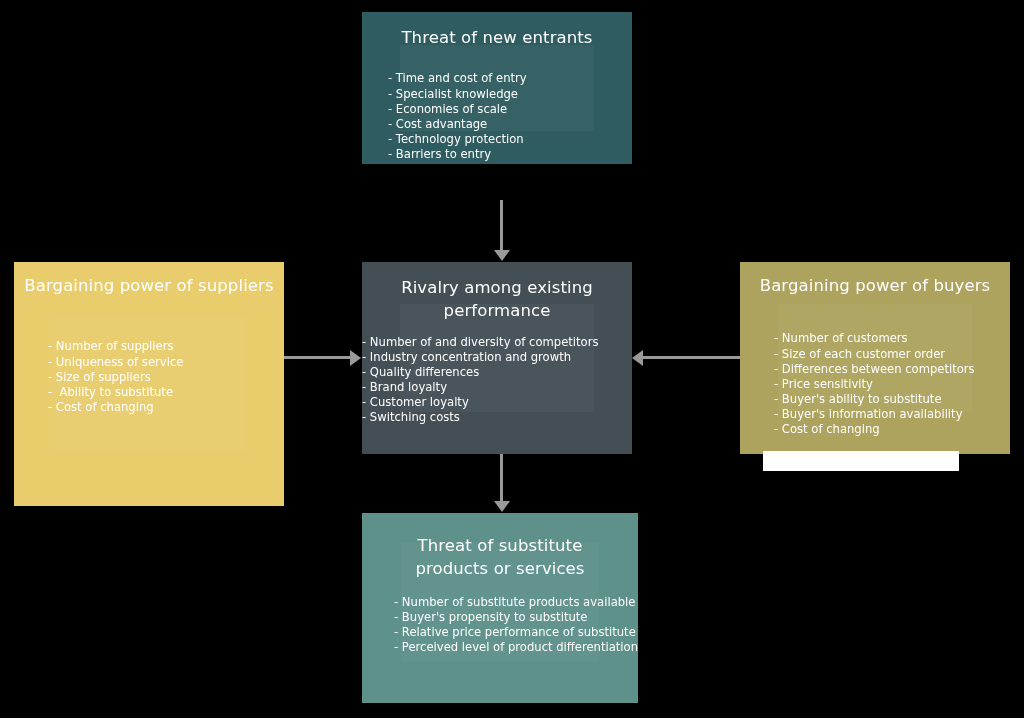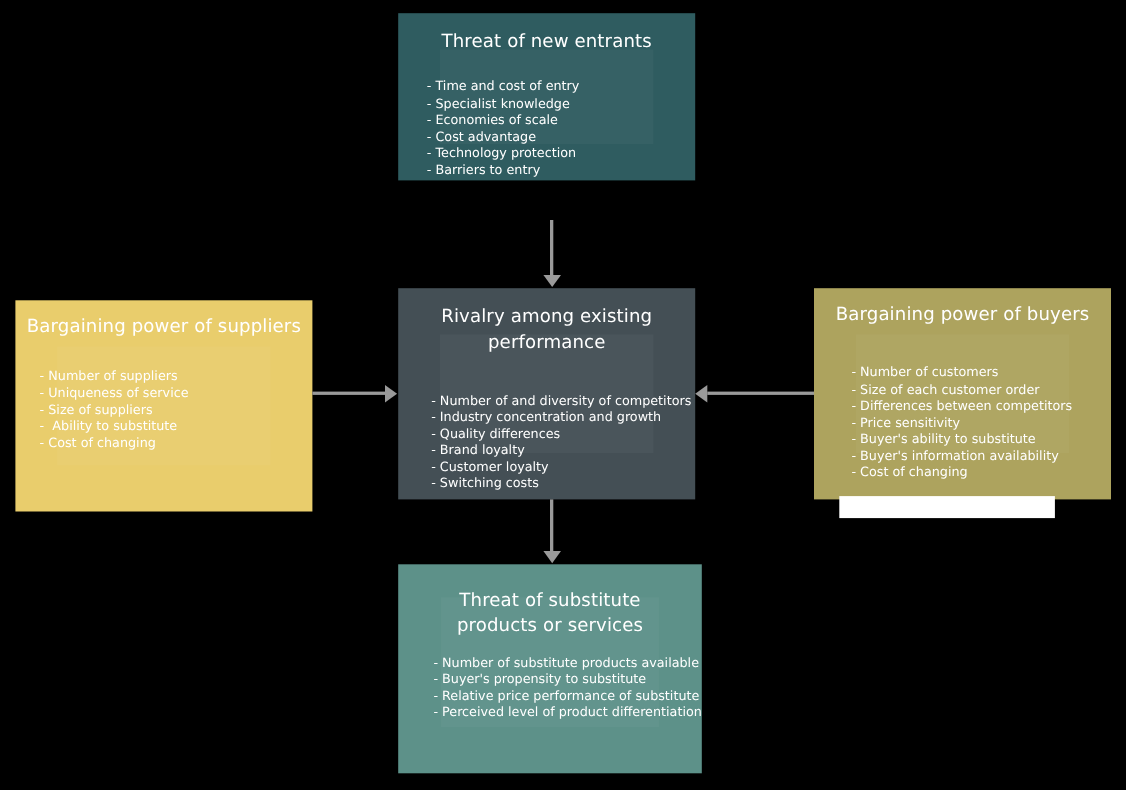--- a/index.html
+++ b/index.html
@@ -72,34 +72,34 @@
   
   #box-new-entrants {
     left: 362px;  top: 12px;
     width: 270px; height: 152px;
     background: #2f5c60;
   }
   #box-new-entrants .box-title { margin-top: 14px; }
   #box-new-entrants .bullet-list { margin-top: 22px; padding-left: 26px; }
 
   #box-suppliers {
-    left: 14px;  top: 273px;
-    width: 270px; height: 192px;
+    left: 14px;  top: 262px;
+    width: 270px; height: 244px;
     background: #e9cd6c;
   }
   #box-suppliers .box-title { margin-top: 12px; }
-  #box-suppliers .bullet-list { margin-top: 26px; padding-left: 22px; }
+  #box-suppliers .bullet-list { margin-top: 42px; padding-left: 34px; }
 
   #box-rivalry {
     left: 362px; top: 262px;
     width: 270px; height: 192px;
     background: #444f55;
   }
   #box-rivalry .box-title { margin-top: 14px; }
-  #box-rivalry .bullet-list { margin-top: 34px; padding-left: 30px; }
+  #box-rivalry .bullet-list { margin-top: 12px; }
 
   #box-buyers {
     left: 740px; top: 262px;
     width: 270px; height: 192px;
     background: #ada35e;
   }
   #box-buyers .box-title { margin-top: 12px; }
   #box-buyers .bullet-list { margin-top: 34px; padding-left: 34px; }
 
   #box-substitutes {

